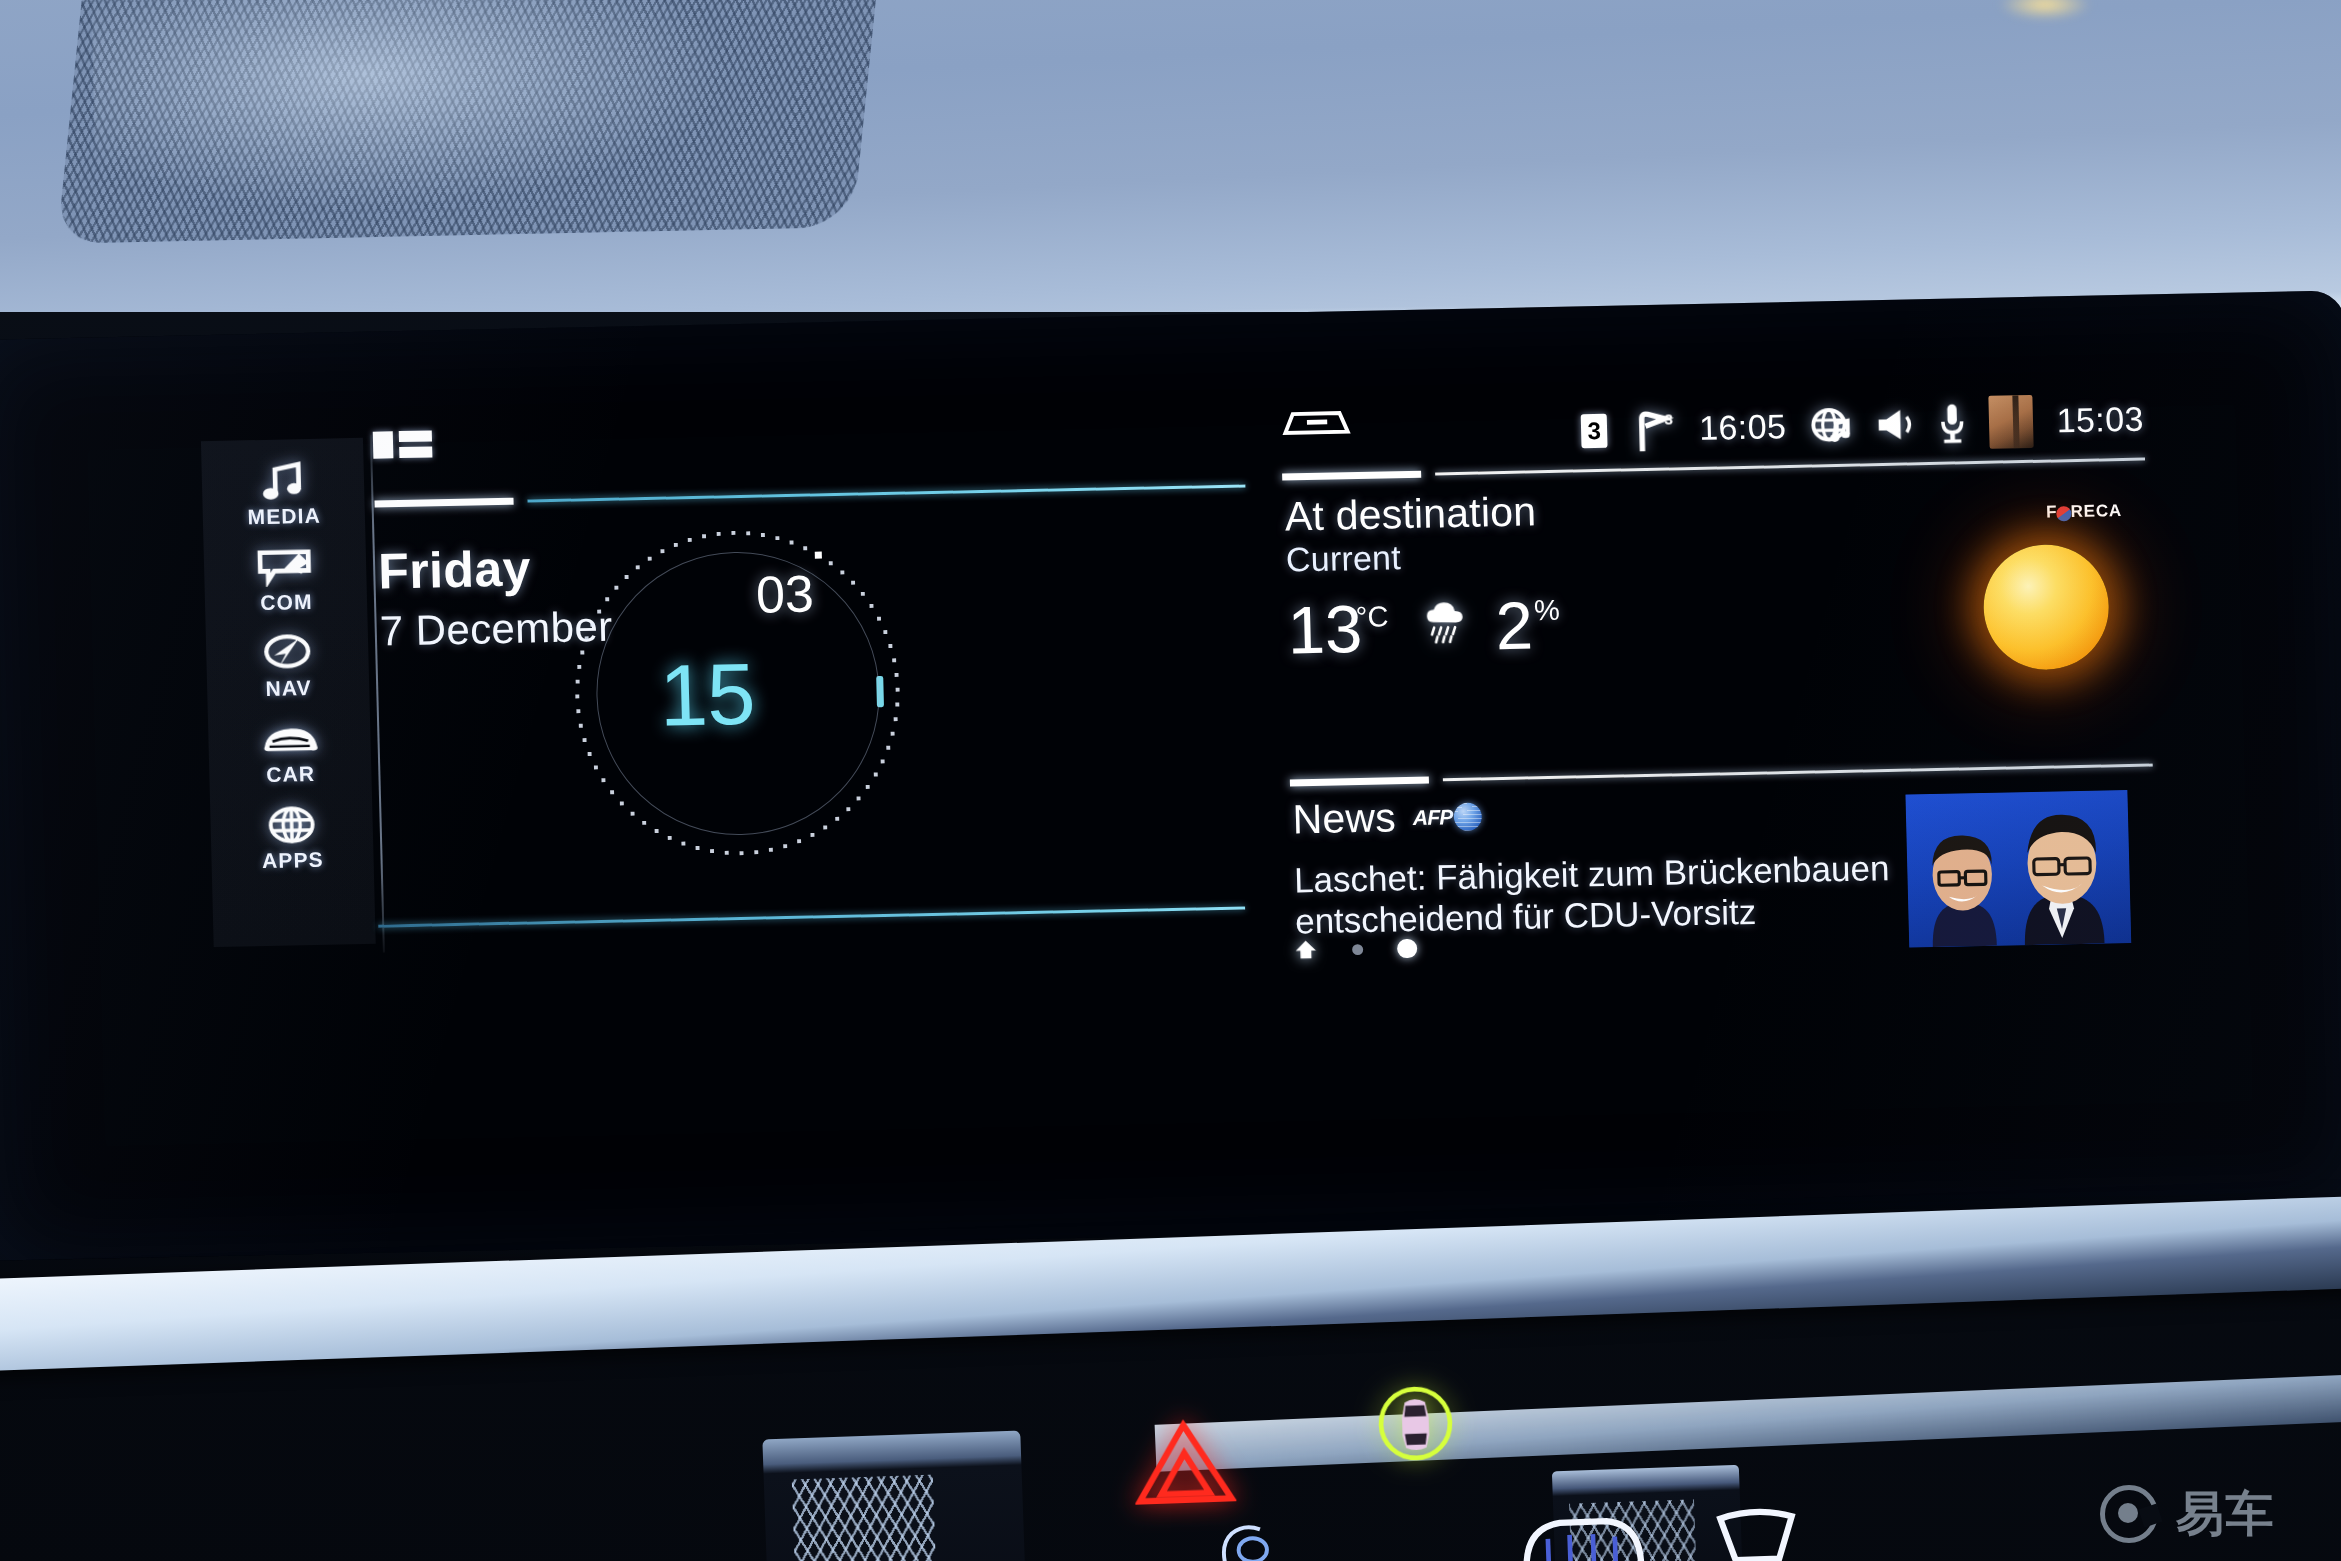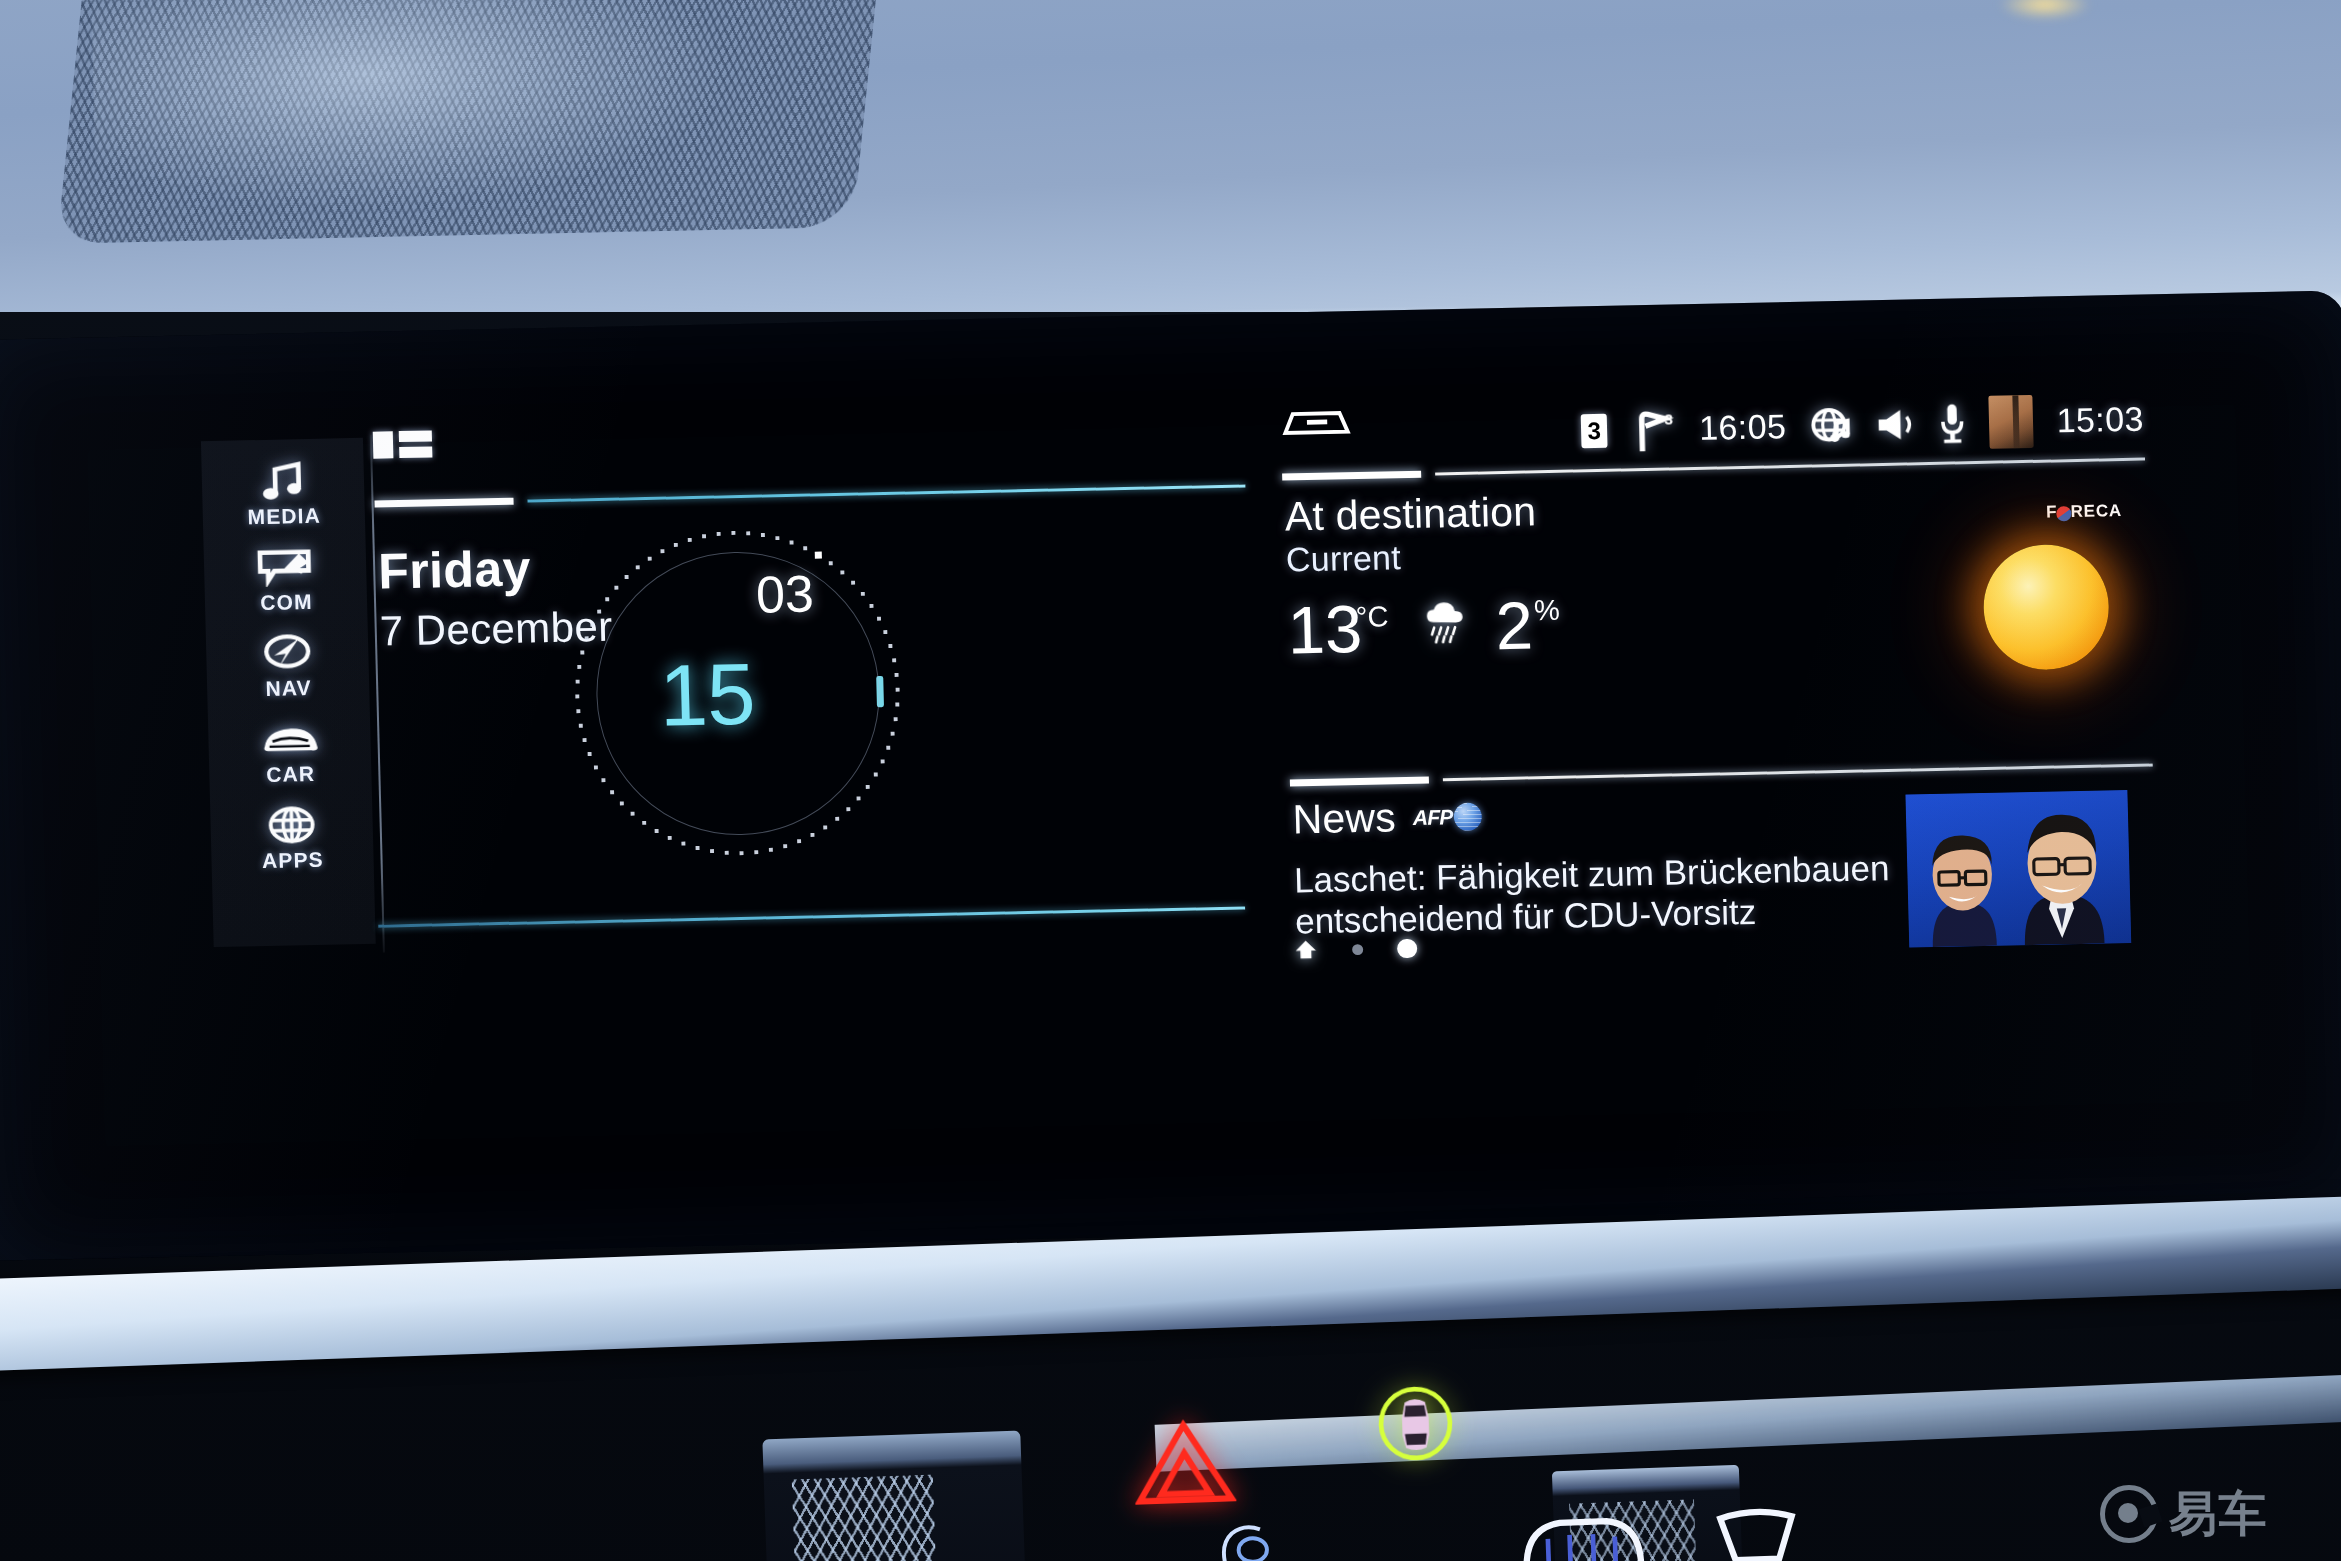--- a/index.html
+++ b/index.html
@@ -86,21 +86,21 @@
   .hazard svg{ filter:drop-shadow(0 0 12.5px rgba(255,40,30,.85)); }
   .autohold{ left:1374px; top:1382px; }
   .autohold svg{ filter:drop-shadow(0 0 11px rgba(214,255,60,.6)); }
   .defrost-r{ left:1514px; top:1511px; }
   .defrost-f{ left:1710px; top:1505px; }
   .defrost-s{ left:1218px; top:1522px; }
   .ctl svg{ display:block; }
 
   
   .watermark{
-    position:absolute; left:2100px; top:1482px; display:flex; align-items:center; gap:11px;
+    position:absolute; left:2100px; top:1482px; display:flex; align-items:center; gap:18px;
     opacity:.55; filter:blur(0.3px);justify-content:center;
   }
   .wm-logo{ width:58px; height:58px; border:5.5px solid #cfe0f2; border-radius:50%;
     position:relative; box-sizing:border-box; }
   .wm-logo:before{ content:""; position:absolute; left:13.3px; top:13.3px; width:20px; height:20px;
     border-radius:50%; background:#cfe0f2; }
   .wm-logo:after{ content:""; position:absolute; right:-7px; top:15.6px; width:19px; height:19px;
     background:#0b1018; transform:rotate(-18deg); }
   .wm-text{ font-size:48px; color:#d4e3f4; font-weight:700; letter-spacing:1.6px;
     font-family:"DejaVu Sans", sans-serif; }

